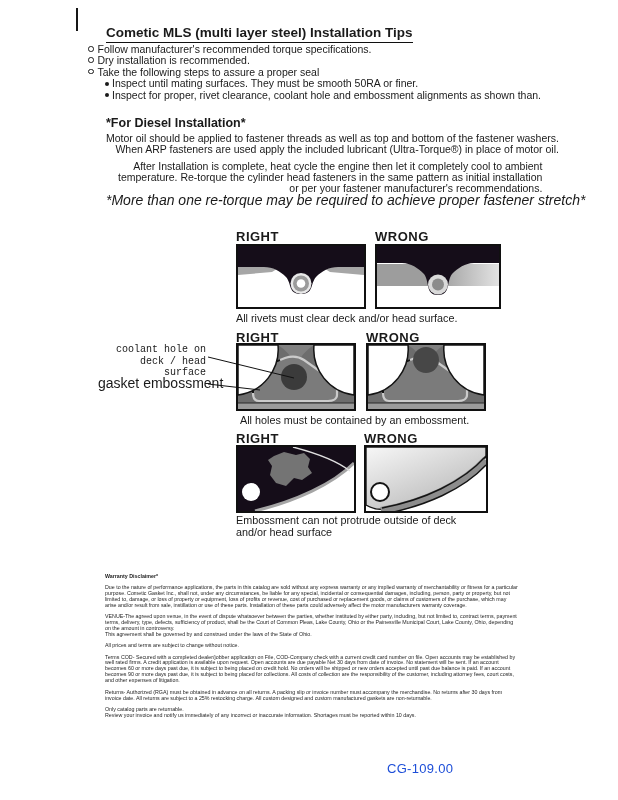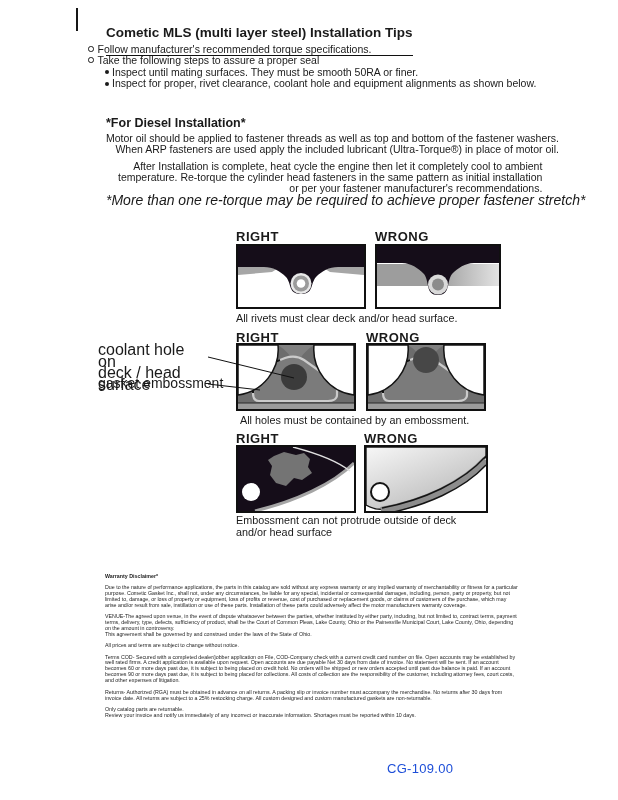--- a/index.html
+++ b/index.html
@@ -6,21 +6,21 @@
   .page{
     position:relative;width:618px;height:800px;margin:0 auto;
     background:#ffffff;overflow:hidden;
     font-family:"Liberation Sans","DejaVu Sans",sans-serif;
     color:#1a1a1a;-webkit-font-smoothing:antialiased;
   }
   .abs{position:absolute;}
   .artifact{left:76px;top:8px;width:2px;height:23px;background:#161616;}
   .title{
     left:106px;top:25px;font-size:13.5px;font-weight:bold;
-    border-bottom:1.6px solid #101010;padding-bottom:15px;white-space:nowrap;
+    border-bottom:1.6px solid #101010;padding-bottom:2px;white-space:nowrap;
   }
   .bullets{left:88px;top:44px;font-size:10.5px;line-height:11.4px;}
   .bline{white-space:nowrap;}
   .dot-open{
     display:inline-block;width:3.5px;height:3.5px;border:1px solid #1a1a1a;
     border-radius:50%;margin-right:4px;vertical-align:1.5px;
   }
   .sub{margin-left:17px;}
   .dot-fill{
     display:inline-block;width:4px;height:4px;background:#1a1a1a;
@@ -29,41 +29,42 @@
   .h2{left:106px;top:116px;font-size:12.5px;font-weight:bold;white-space:nowrap;}
   .para{font-size:10.5px;line-height:11.2px;}
   .para div{white-space:nowrap;text-align:right;}
   .p1{left:106px;top:133px;}
   .p2{left:118px;top:161px;}
   .note{left:106px;top:192px;font-size:14px;white-space:nowrap;font-style:italic;}
   .dlabel{font-size:13px;font-weight:bold;text-align:left;letter-spacing:.5px;}
   .dbox{box-sizing:border-box;border:2px solid #101010;background:#fff;}
   .dbox svg{display:block;}
   .caption{font-size:10.8px;white-space:nowrap;}
-  .sidelabels{left:98px;top:344px;width:108px;font-size:16px;line-height:11.5px;}
+  .sidelabels{left:98px;top:344px;width:108px;text-align:right;font-size:10px;line-height:11.5px;font-family:Liberation Mono, monospace;}
   .sidelabel2{left:98px;top:375px;width:108px;text-align:right;font-size:14px;white-space:nowrap;}
   .legal{left:105px;top:574px;width:413px;font-size:5.3px;line-height:5.9px;color:#242424;}
   .legal .lh{font-weight:bold;margin-bottom:5px;}
   .legal p{margin:0 0 5.5px 0;white-space:pre-line;}
   .footer{left:387px;top:761px;font-size:13px;letter-spacing:.3px;color:#1d4ed8;}
 </style>
 </head>
 <body>
 
 <div class="page">
 
   <div class="abs artifact"></div>
 
   <div class="abs title">Cometic MLS (multi layer steel) Installation Tips</div>
 
   <div class="abs bullets">
     <div class="bline"><span class="dot-open"></span><span>Follow manufacturer's recommended torque specifications.</span></div>
+    <div class="bline"><span class="dot-open"></span><span>Dry installation is recommended.</span></div>
     <div class="bline"><span class="dot-open"></span><span>Take the following steps to assure a proper seal</span></div>
     <div class="bline sub"><span class="dot-fill"></span><span>Inspect until mating surfaces.  They must be smooth 50RA or finer.</span></div>
-    <div class="bline sub"><span class="dot-fill"></span><span>Inspect for proper, rivet clearance, coolant hole and equipment alignments as shown below.</span></div>
+    <div class="bline sub"><span class="dot-fill"></span><span>Inspect for proper, rivet clearance, coolant hole and embossment alignments as shown than.</span></div>
   </div>
 
   <div class="abs h2">*For Diesel Installation*</div>
 
   <div class="abs para p1">
     <div>Motor oil should be applied to fastener threads as well as top and bottom of the fastener washers.</div>
     <div>When ARP fasteners are used apply the included lubricant (Ultra-Torque®) in place of motor oil.</div>
   </div>
 
   <div class="abs para p2">

